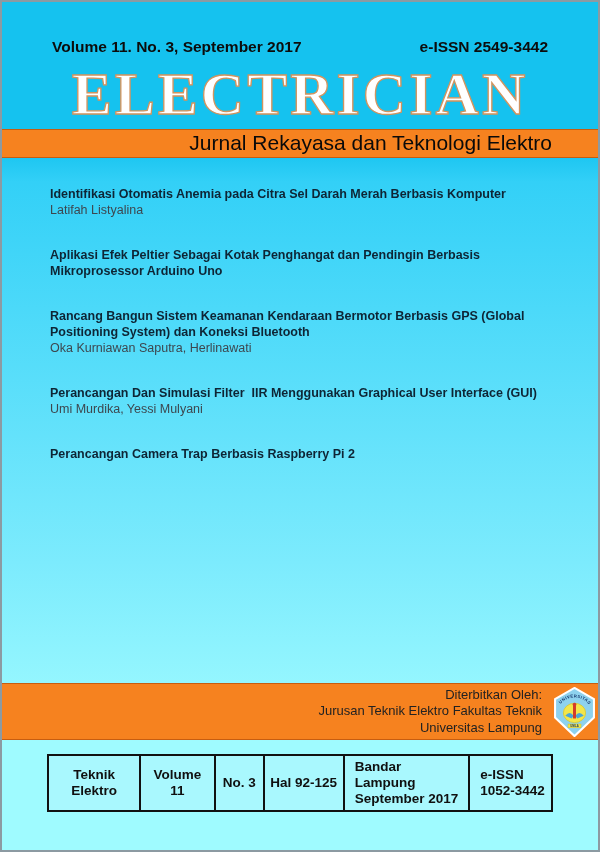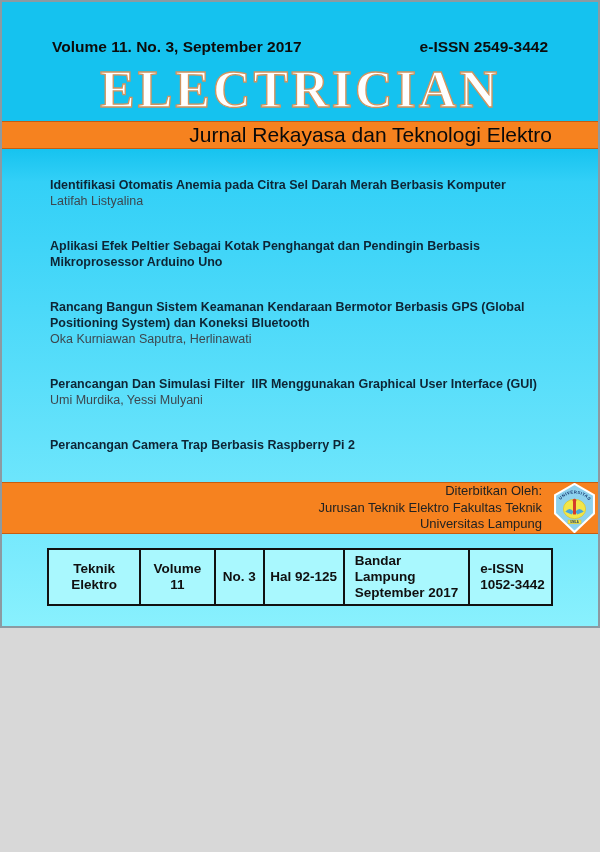--- a/index.html
+++ b/index.html
@@ -1,18 +1,18 @@
 <!DOCTYPE html>
 <html style="--orange: #f6821f; --cyan_top: #15c2ef; --cyan_bottom: #9ffbff; --title_stroke: #d1945f; --article_title: #0e2535; --author: #3d474f; --table_bg: #a9f8fe;"><head>
 <meta charset="utf-8">
 <style>
   html,body{margin:0;padding:0;background:#d8d8d8;}
   .page{
     position:relative;
-    width:600px;height:628px;
+    width:600px;height:852px;
     margin:0 auto;
     box-sizing:border-box;
     border:2px solid #8c9aa2;
     display:flex;flex-direction:column;
     background:linear-gradient(180deg,
       var(--cyan_top) 0px, var(--cyan_top) 145px,
       #33d0f7 180px, #7cebfd 560px,
       var(--cyan_bottom) 735px, var(--cyan_bottom) 100%);
     font-family:"Liberation Sans", sans-serif;
     overflow:hidden;
@@ -23,21 +23,21 @@
     padding:0 50px 0 50px;
     font-size:15.5px;font-weight:bold;color:#0c0c0c;
   }
   .masthead{
     margin-top:8px;
     text-align:center;line-height:1;
   }
   .masthead .big-title{
     font-family:"Liberation Serif", serif;
     font-weight:bold;
-    font-size:52px;
+    font-size:60px;
     letter-spacing:3px;
     color:#ffffff;
     -webkit-text-stroke:1.3px var(--title_stroke);
     text-shadow:0 0 1px var(--title_stroke);
     white-space:nowrap;
   }
   .subtitle-band{
     margin-top:5px;
     height:27px;line-height:26px;
     background:var(--orange);

